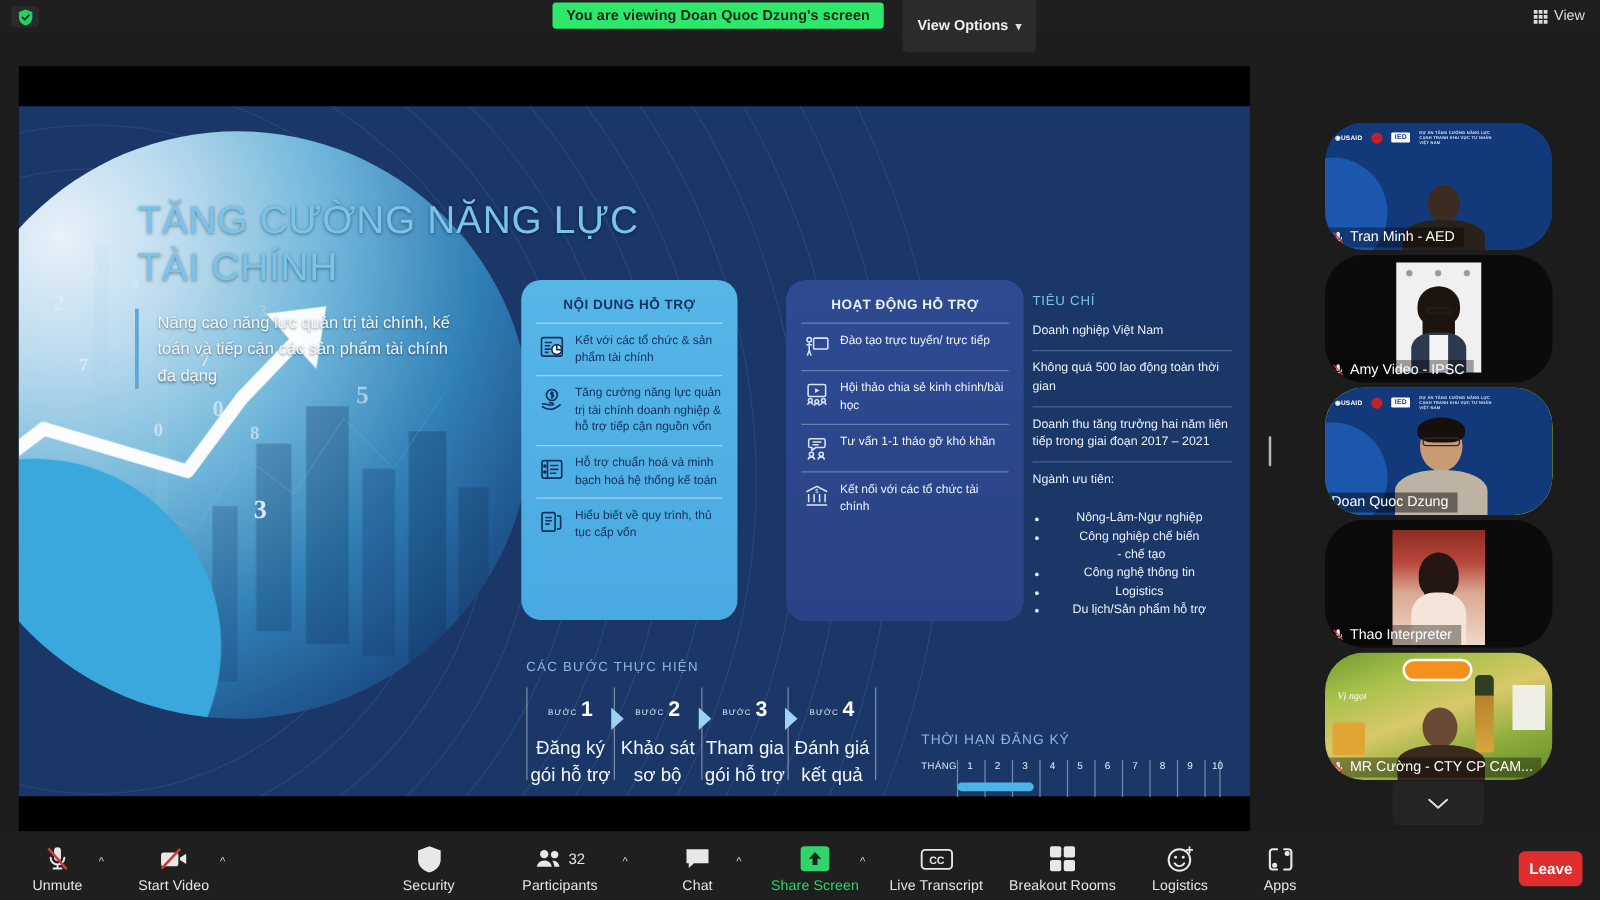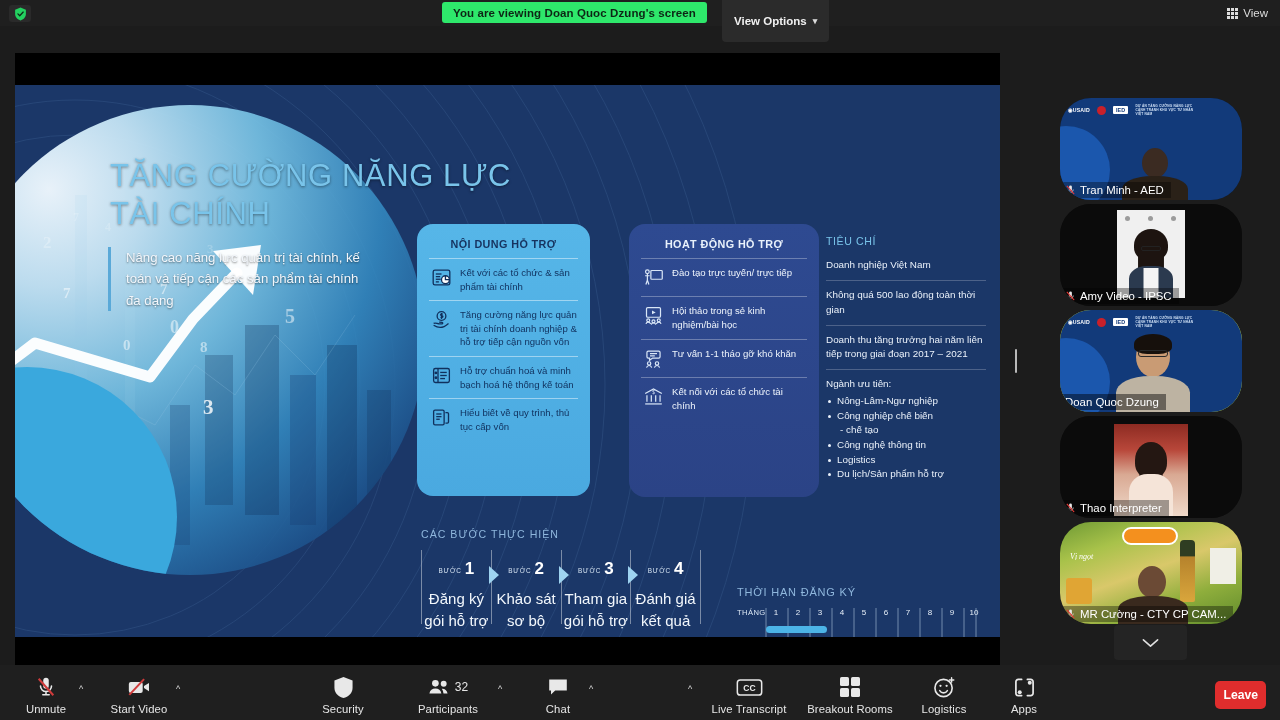--- a/index.html
+++ b/index.html
@@ -118,21 +118,21 @@
     text-align:center; letter-spacing:.4px; padding: 4px 0 8px; }
   .card2 .row { border-top:1px solid rgba(255,255,255,.3); }
   .card2 .tx { color:#eef4fc; font-size:9.6px; line-height:1.45; }
 
   
   .crit { position:absolute; left: 811px; top: 150px; width: 160px; }
   .crit-h { color:#79c4ea; font-size:10.6px; letter-spacing:.6px; padding-bottom:4px;}
   .crit-b { color:#eaf1fa; font-size:9.9px; line-height:1.5;
     padding: 7px 0 7px 0; border-bottom:1px solid rgba(255,255,255,.22); }
   .crit-b.last { border-bottom:none; }
-  .crit ul { list-style:none; margin-top:2px; }
+  .crit ul { list-style:none; margin-top:16px;text-align:center; }
   .crit ul li { position:relative; padding-left:11px; line-height:1.48; }
   .crit ul li.bullet::before {
     content:""; position:absolute; left:2px; top:6px; width:3px; height:3px;
     border-radius:50%; background:#eaf1fa;
   }
   .crit ul li.dash { padding-left:14px; }
 
   
   .steps-h { position:absolute; left: 406px; top: 443px; color:#8fb7dd;
     font-size:10.6px; letter-spacing:1px; }
@@ -391,21 +391,21 @@
           <span class="ic">
             <svg width="21" height="21" viewBox="0 0 24 24" fill="none" stroke="#d9e6f7" stroke-width="1.4">
               <rect x="4" y="3" width="16" height="11" rx="1.4"></rect>
               <path d="M10.3 6.3l4.2 2.2-4.2 2.2z" fill="#d9e6f7" stroke="none"></path>
               <circle cx="6" cy="17.5" r="1.7"></circle>
                 <circle cx="12" cy="18.6" r="1.7"></circle>
                 <circle cx="18" cy="17.5" r="1.7"></circle>
               <path d="M3.4 21.5c.4-1.3 1.4-2 2.6-2s2.2.7 2.6 2M9.4 22.4c.4-1.3 1.4-2 2.6-2s2.2.7 2.6 2M15.4 21.5c.4-1.3 1.4-2 2.6-2s2.2.7 2.6 2"></path>
             </svg>
           </span>
-          <span class="tx">Hội thảo trong sẻ kinh nghiệm/bài học</span>
+          <span class="tx">Hội thảo chia sẻ kinh chính/bài học</span>
         </div>
 
         <div class="row">
           <span class="ic">
             <svg width="21" height="21" viewBox="0 0 24 24" fill="none" stroke="#d9e6f7" stroke-width="1.4">
               <path d="M6 3.5h12c.8 0 1.5.7 1.5 1.5v5c0 .8-.7 1.5-1.5 1.5h-7l-3.5 2.6V11.5H6c-.8 0-1.5-.7-1.5-1.5V5c0-.8.7-1.5 1.5-1.5z"></path>
               <line x1="8" y1="6.4" x2="16" y2="6.4"></line>
                 <line x1="8" y1="9" x2="13.5" y2="9"></line>
               <circle cx="7" cy="17.6" r="1.9"></circle>
                 <circle cx="16" cy="17.6" r="1.9"></circle>
@@ -678,20 +678,29 @@
     <div class="tb-item" style="left:558px;">
       <span class="tb-ic">
         <svg width="22" height="20" viewBox="0 0 22 20">
           <path d="M2.2 2.4h17.6v11.2H8.2L4 17.4v-3.8H2.2z" fill="#e8e8e8"></path>
         </svg>
       </span>
       <span class="tb-lb">Chat</span>
     </div>
     <span class="tb-caret" style="left:589px;">^</span>
 
+    <div class="tb-item" style="left:652px;">
+      <span class="tb-ic">
+        <svg width="26" height="22" viewBox="0 0 26 22">
+          <rect x="1.5" y="1" width="23" height="20" rx="3" fill="#30d46a"></rect>
+          <path d="M13 5.5 L18 11 H15 V16 H11 V11 H8 Z" fill="#0f2a18"></path>
+        </svg>
+      </span>
+      <span class="tb-lb green">Share Screen</span>
+    </div>
     <span class="tb-caret" style="left:688px;">^</span>
 
     <div class="tb-item" style="left:749px;">
       <span class="tb-ic">
         <svg width="27" height="19" viewBox="0 0 28 20">
           <rect x="1.2" y="2" width="25.6" height="16" rx="3" fill="none" stroke="#e8e8e8" stroke-width="1.6"></rect>
           <text x="14" y="14" font-size="9" font-weight="bold" fill="#e8e8e8" text-anchor="middle" font-family="Liberation Sans">CC</text>
         </svg>
       </span>
       <span class="tb-lb">Live Transcript</span>

